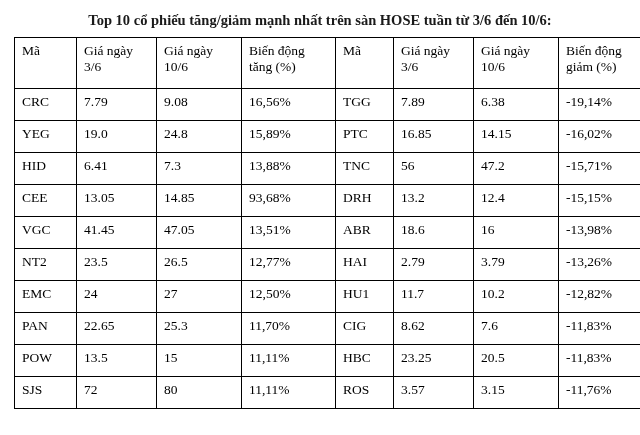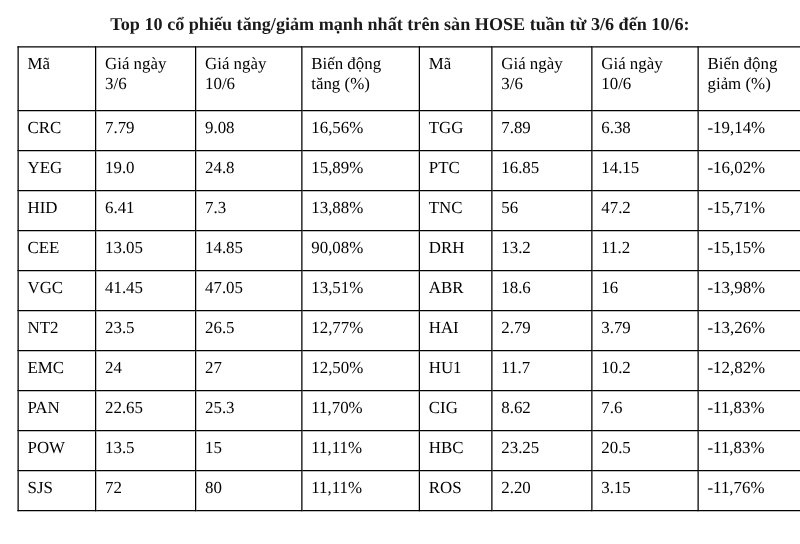--- a/index.html
+++ b/index.html
@@ -125,24 +125,24 @@
           <td>13,88%</td>
           <td>TNC</td>
           <td>56</td>
           <td>47.2</td>
           <td>-15,71%</td>
         </tr>
         <tr>
           <td>CEE</td>
           <td>13.05</td>
           <td>14.85</td>
-          <td>90,08%</td>
+          <td>93,68%</td>
           <td>DRH</td>
           <td>13.2</td>
-          <td>11.2</td>
+          <td>12.4</td>
           <td>-15,15%</td>
         </tr>
         <tr>
           <td>VGC</td>
           <td>41.45</td>
           <td>47.05</td>
           <td>13,51%</td>
           <td>ABR</td>
           <td>18.6</td>
           <td>16</td>
@@ -187,21 +187,21 @@
           <td>23.25</td>
           <td>20.5</td>
           <td>-11,83%</td>
         </tr>
         <tr>
           <td>SJS</td>
           <td>72</td>
           <td>80</td>
           <td>11,11%</td>
           <td>ROS</td>
-          <td>2.20</td>
+          <td>3.57</td>
           <td>3.15</td>
           <td>-11,76%</td>
         </tr>
       </tbody>
     </table>
   </div>
 
 </div>
 
 </body></html>

